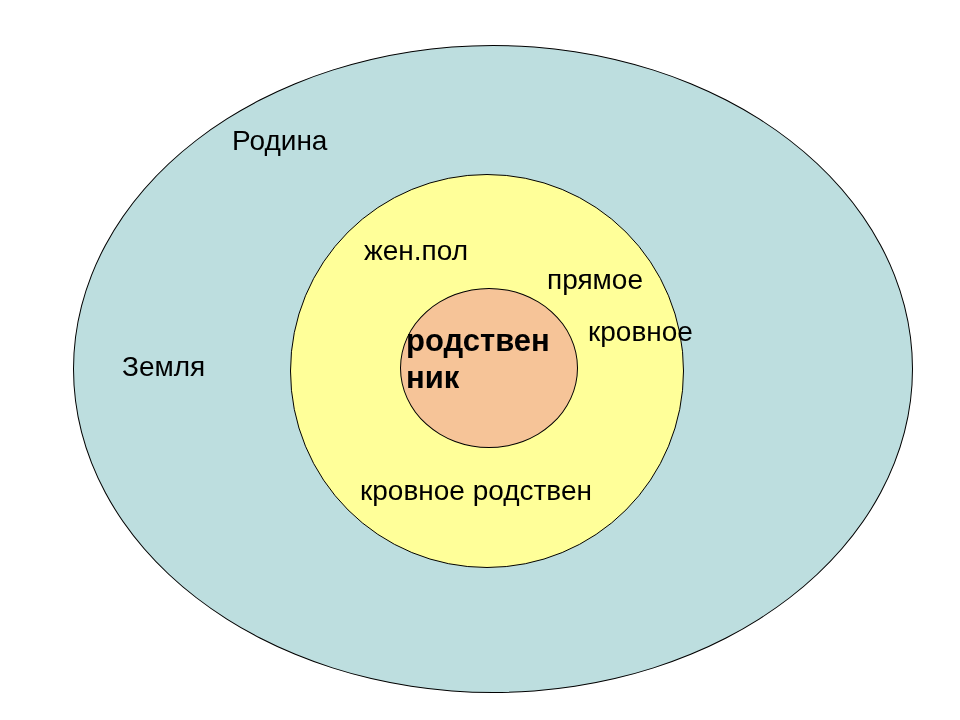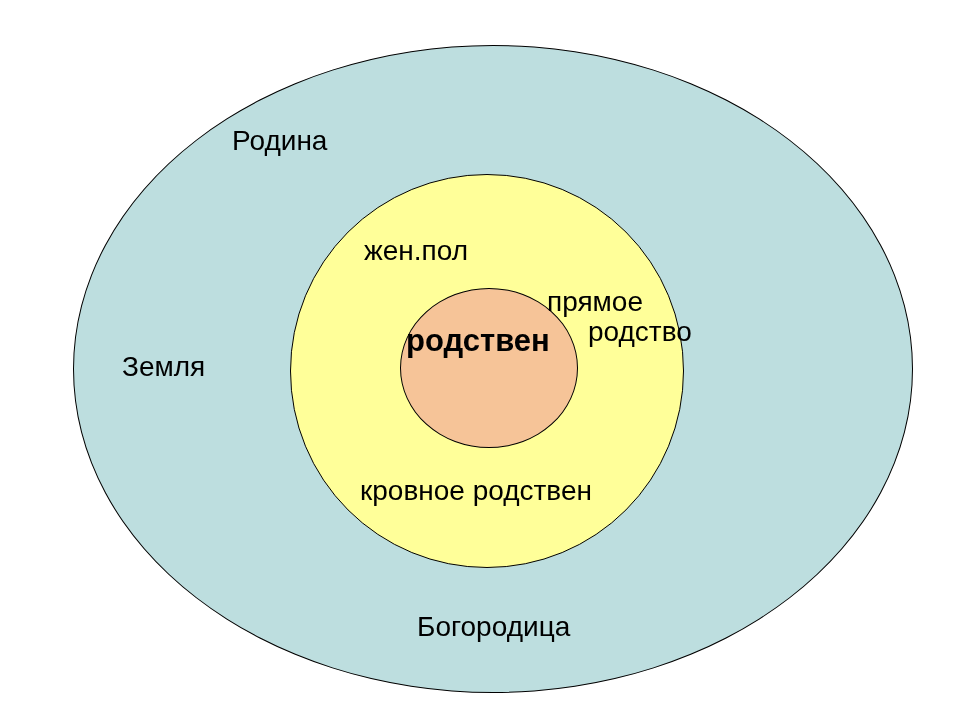--- a/index.html
+++ b/index.html
@@ -29,21 +29,21 @@
     position: absolute;
     font-size: 28px;
     line-height: 1.1;
     white-space: nowrap;
   }
   .lbl-rodina          { left: 232px; top: 126px; }
   .lbl-zemlya          { left: 122px; top: 352px; }
   .lbl-alma-mater      { left: 640px; top: 534px; }
   .lbl-bogoroditsa     { left: 417px; top: 612px; }
   .lbl-zhen-pol        { left: 364px; top: 236px; }
-  .lbl-pryamoe         { left: 547px; top: 287px; }
+  .lbl-pryamoe         { left: 547px; top: 265px; }
   .lbl-rodstvo         { left: 588px; top: 317px; }
   .lbl-krovnoe-rodstvo { left: 360px; top: 476px; }
   .center-lbl {
     position: absolute;
     left: 406px; top: 322px;
     font-size: 31px;
     font-weight: bold;
     line-height: 37px;
     white-space: nowrap;
   }
@@ -57,27 +57,27 @@
 
   <div class="ring ring-middle" style="background-color: rgb(255, 255, 153); border-color: rgb(0, 0, 0);"></div>
 
   <div class="ring ring-inner" style="background-color: rgb(246, 196, 152); border-color: rgb(0, 0, 0);"></div>
 
   <div class="lbl lbl-rodina">Родина</div>
 
   <div class="lbl lbl-zemlya">Земля</div>
 
 
-  <div class="lbl lbl-bogoroditsa">Богородица</div>
 
   <div class="lbl lbl-zhen-pol">жен.пол</div>
 
   <div class="lbl lbl-pryamoe">прямое</div>
 
-  <div class="lbl lbl-rodstvo">родство</div>
+  <div class="lbl lbl-rodstvo">кровное</div>
 
   <div class="lbl lbl-krovnoe-rodstvo">кровное родствен</div>
 
   <div class="center-lbl">
     <div>родствен</div>
+    <div>ник</div>
   </div>
 
 </div>
 
 </body></html>

